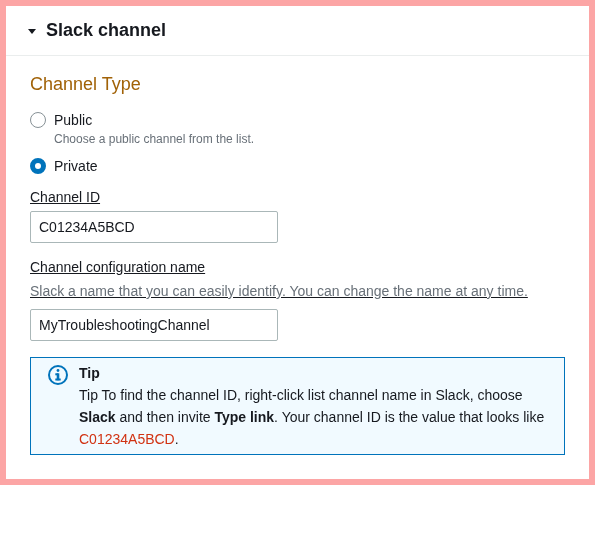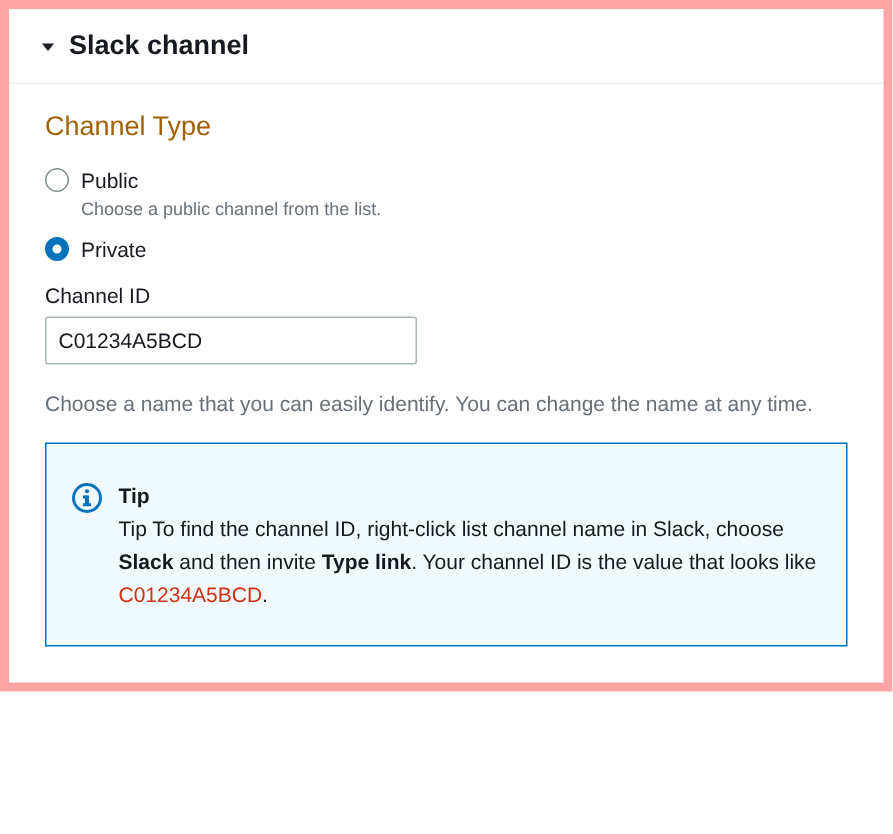--- a/index.html
+++ b/index.html
@@ -99,25 +99,26 @@
       padding: 4px 8px;
       border: 1px solid #aab7b8;
       border-radius: 2px;
       font-size: 14px;
       color: #16191f;
       font-family: inherit;
       outline: none;
     }
     .field-block {
       margin-bottom: 16px;
+      text-decoration: underline;
     }
     .info-box {
       border: 1px solid #0073bb;
       background: #f1faff;
-      padding: 23px 16px;
+      padding: 4px 16px;
       display: flex;
       align-items: flex-start;
       margin-top: 10px;
       justify-content: flex-end;
     }
     .info-icon {
       flex-shrink: 0;
       margin-right: 10px;
       margin-top: 2px;
     }
@@ -169,21 +170,23 @@
         </div>
       </div>
     </div>
 
     <div class="field-block">
       <div class="field-label">Channel ID</div>
       <input type="text" class="text-input" value="C01234A5BCD" style="">
     </div>
 
     <div class="field-block">
-      <div class="field-desc">Choose a name that you can easily identify. You can change the name at any time.</div>
+      <div class="field-label">Channel configuration name</div>
+      <div class="field-desc">Slack a name that you can easily identify. You can change the name at any time.</div>
+      <input type="text" class="text-input" value="MyTroubleshootingChannel" style="">
     </div>
 
     <div class="info-box">
       <span class="info-icon">
         <svg width="22" height="22" viewBox="0 0 22 22">
           <circle cx="11" cy="11" r="9" fill="none" stroke="#0073bb" stroke-width="2"></circle>
           <circle cx="11" cy="6.5" r="1.4" fill="#0073bb"></circle>
           <rect x="9.7" y="9.3" width="2.6" height="7" fill="#0073bb"></rect>
           <rect x="8.3" y="9.3" width="2.8" height="2" fill="#0073bb"></rect>
           <rect x="8.3" y="14.5" width="5.4" height="2" fill="#0073bb"></rect>

